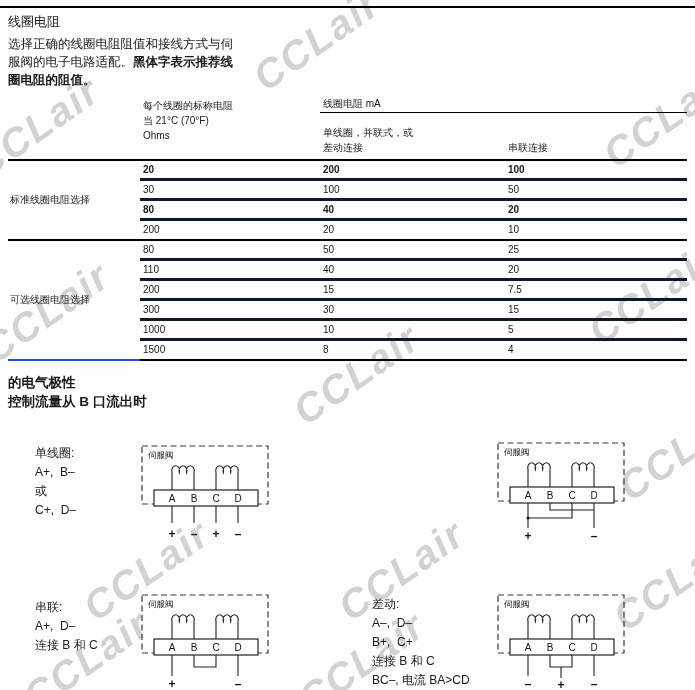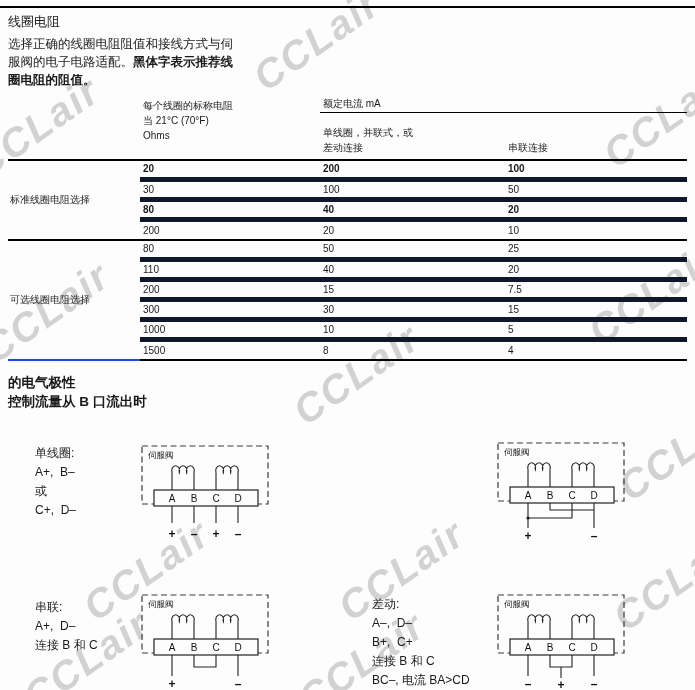--- a/index.html
+++ b/index.html
@@ -24,21 +24,21 @@
     border-collapse:collapse; table-layout:fixed;
   }
   .tbl td{font-size:10px; padding:0 0 0 3px; vertical-align:middle; overflow:hidden;}
   .w1{width:132px;} .w2{width:180px;} .w3{width:185px;} .w4{width:182px;}
   tr.hr1{height:22px;}
   td.rated{border-bottom:1px solid #000; vertical-align:top; padding-top:7px;}
   td.resh{vertical-align:top; padding-top:8px; line-height:15px;}
   tr.hr2 td{height:42px; vertical-align:bottom; padding-bottom:4px; line-height:15px;}
   td.hbot{border-bottom:2px solid #000;}
   tr.drow{height:20px;}
-  tr.sep td{border-top:5px solid #0f172a;}
+  tr.sep td{border-top:3px solid #0f172a;}
   tr.gtop td{border-top:2px solid #000;}
   tr.gend td{border-bottom:2px solid #000;}
   td.glabel{vertical-align:middle; padding-left:2px;}
   td.glend{border-bottom:2px solid #1d4ed8;}
   tr.brow td.num{font-weight:700;}
 
   .sec-h{position:absolute; left:8px; top:373px; font-size:13.5px; font-weight:700; line-height:19px;}
   .dlabel{position:absolute; font-size:12px; line-height:19px;}
   .dlabel .t{font-weight:400; display:block;}
   .dlabel .dl{display:block; white-space:pre;}
@@ -85,21 +85,21 @@
           <col class="w4">
         </colgroup>
       <tbody>
           <tr class="hr1">
         <td class="hbot" rowspan="2"></td>
         <td class="resh hbot" rowspan="2">
           <div>每个线圈的标称电阻</div>
           <div>当 21°C (70°F)</div>
           <div>Ohms</div>
         </td>
-        <td class="rated" colspan="2">额定电流 mA</td>
+        <td class="rated" colspan="2">线圈电阻 mA</td>
       </tr>
       <tr class="hr2">
         <td class="hbot">
           <div>单线圈，并联式，或</div>
           <div>差动连接</div>
         </td>
         <td class="hbot">串联连接</td>
       </tr>
 
       <tr class="drow brow">

